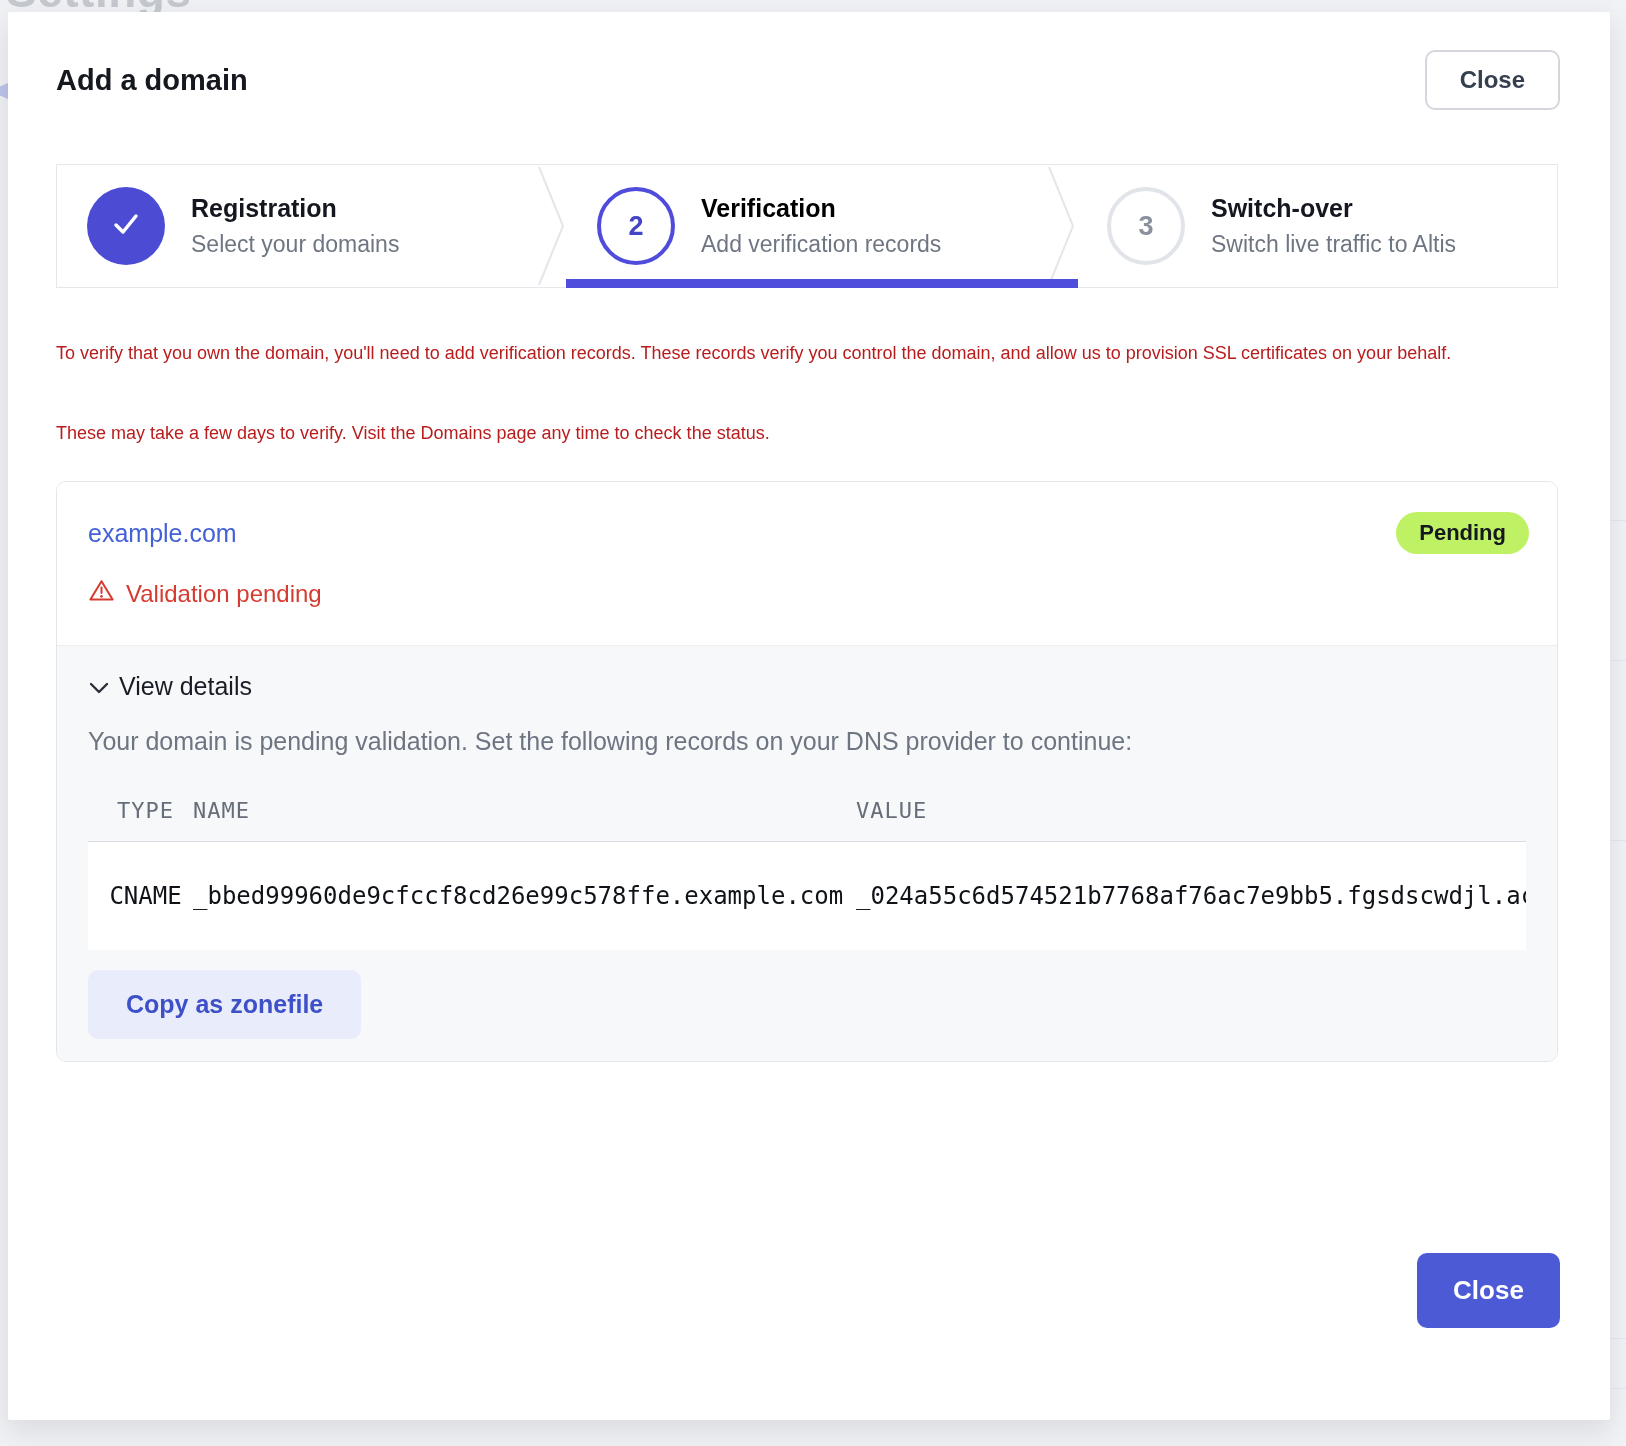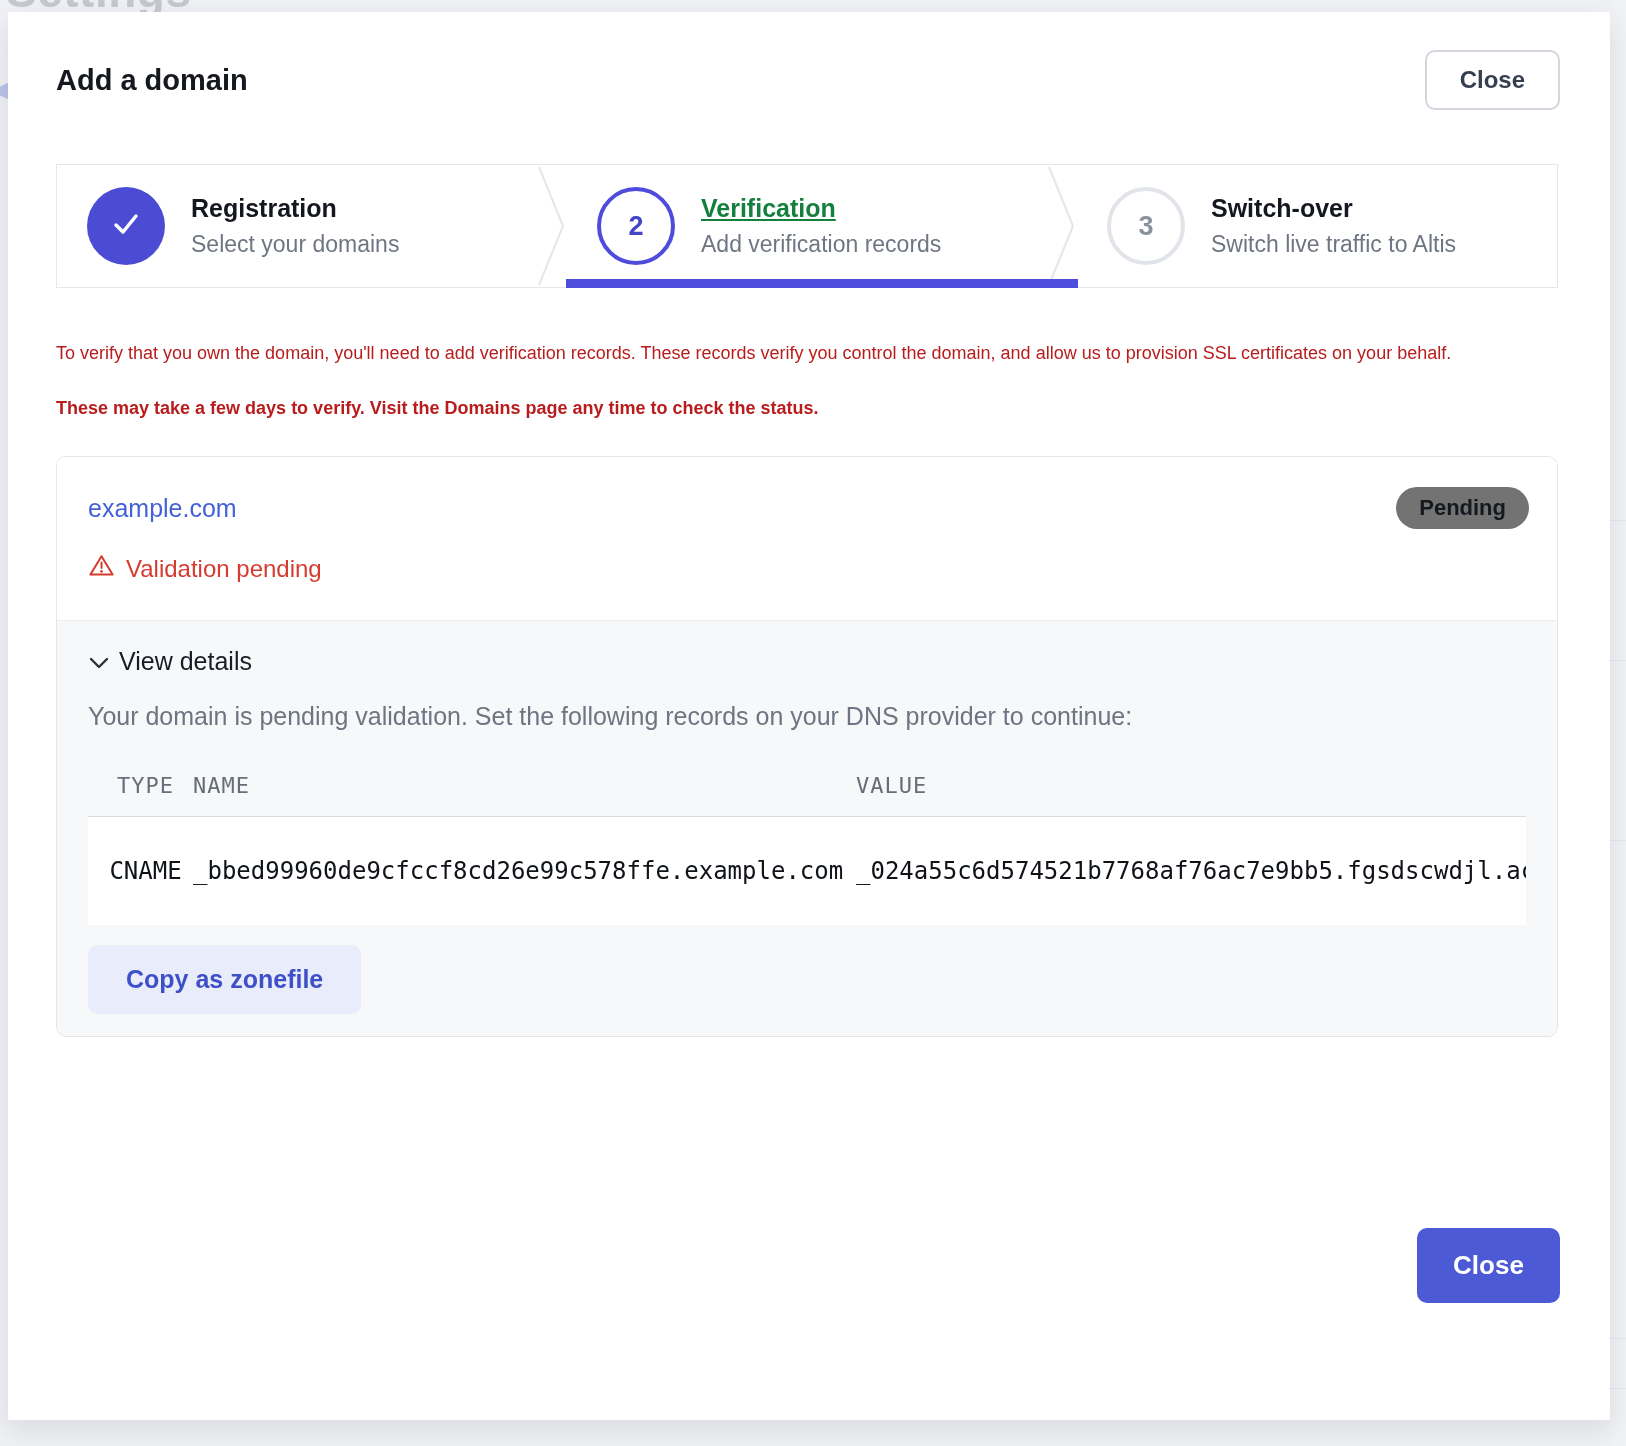--- a/index.html
+++ b/index.html
@@ -73,41 +73,41 @@
   .circle {
     width:78px; height:78px; border-radius:50%;
     display:flex; align-items:center; justify-content:center;
     flex:0 0 auto;
   }
   .circle.done { background:#4b4cd3; }
   .circle.active { background:#fff; border:4px solid #4f4cdb; color:#4444c6; font-size:27px; font-weight:700; }
   .circle.todo { background:#fff; border:4px solid #e1e4e9; color:#8a919d; font-size:27px; font-weight:600; }
   .step-text .t { font-size:25px; font-weight:700; color:#14171f; margin-bottom:8px; }
   .step-text .s { font-size:23px; color:#6f7683; }
-  .step.active .t { color:#15803d;text-decoration:underline; }
+  .step.active .t { color:#000000; }
   .active-bar {
     position:absolute; bottom:-1px; height:9px;
     background:#4f4ddb;
   }
 
   .para { font-size:18px; line-height:47px; color:#b91c1c; padding-left:8px; }
   .para.first { margin-top:42px; max-width:1460px; }
-  .para.second { margin-top:8px;font-weight:bold; }
+  .para.second { margin-top:33px; }
 
   
   .card {
     margin-top:24px; margin-left:8px; margin-right:2px;
     border:1px solid #e4e7ea; border-radius:10px;
     overflow:hidden; background:#fff;
   }
   .card-head { padding:30px 28px 36px 31px; background:#fff; }
   .card-head-row { display:flex; align-items:center; justify-content:space-between;gap:16px; }
   .domain-link { font-size:25px; font-weight:500; color:#4461d6; text-decoration:none; cursor:pointer; }
   .badge {
-    background:#737373; color:#15181e; font-size:22px; font-weight:700;
+    background:#bef264; color:#15181e; font-size:22px; font-weight:700;
     border-radius:999px; padding:8px 23px;
   }
   .warning-row { margin-top:24px; display:flex; align-items:center; gap:11px; color:#d63b2f; font-size:24px; font-weight:500; }
 
   .card-details { background:#f7f8f9; border-top:1px solid #eceef1; padding:26px 31px 22px 31px; }
   .view-details { display:flex; align-items:center; gap:9px; font-size:25px; font-weight:500; color:#181c26; cursor:pointer; }
   .instructions { margin-top:26px; font-size:25px; color:#6e7582; }
 
   .dns-table { margin-top:42px; }
   .dns-cols { display:flex; padding-left:10px; }

